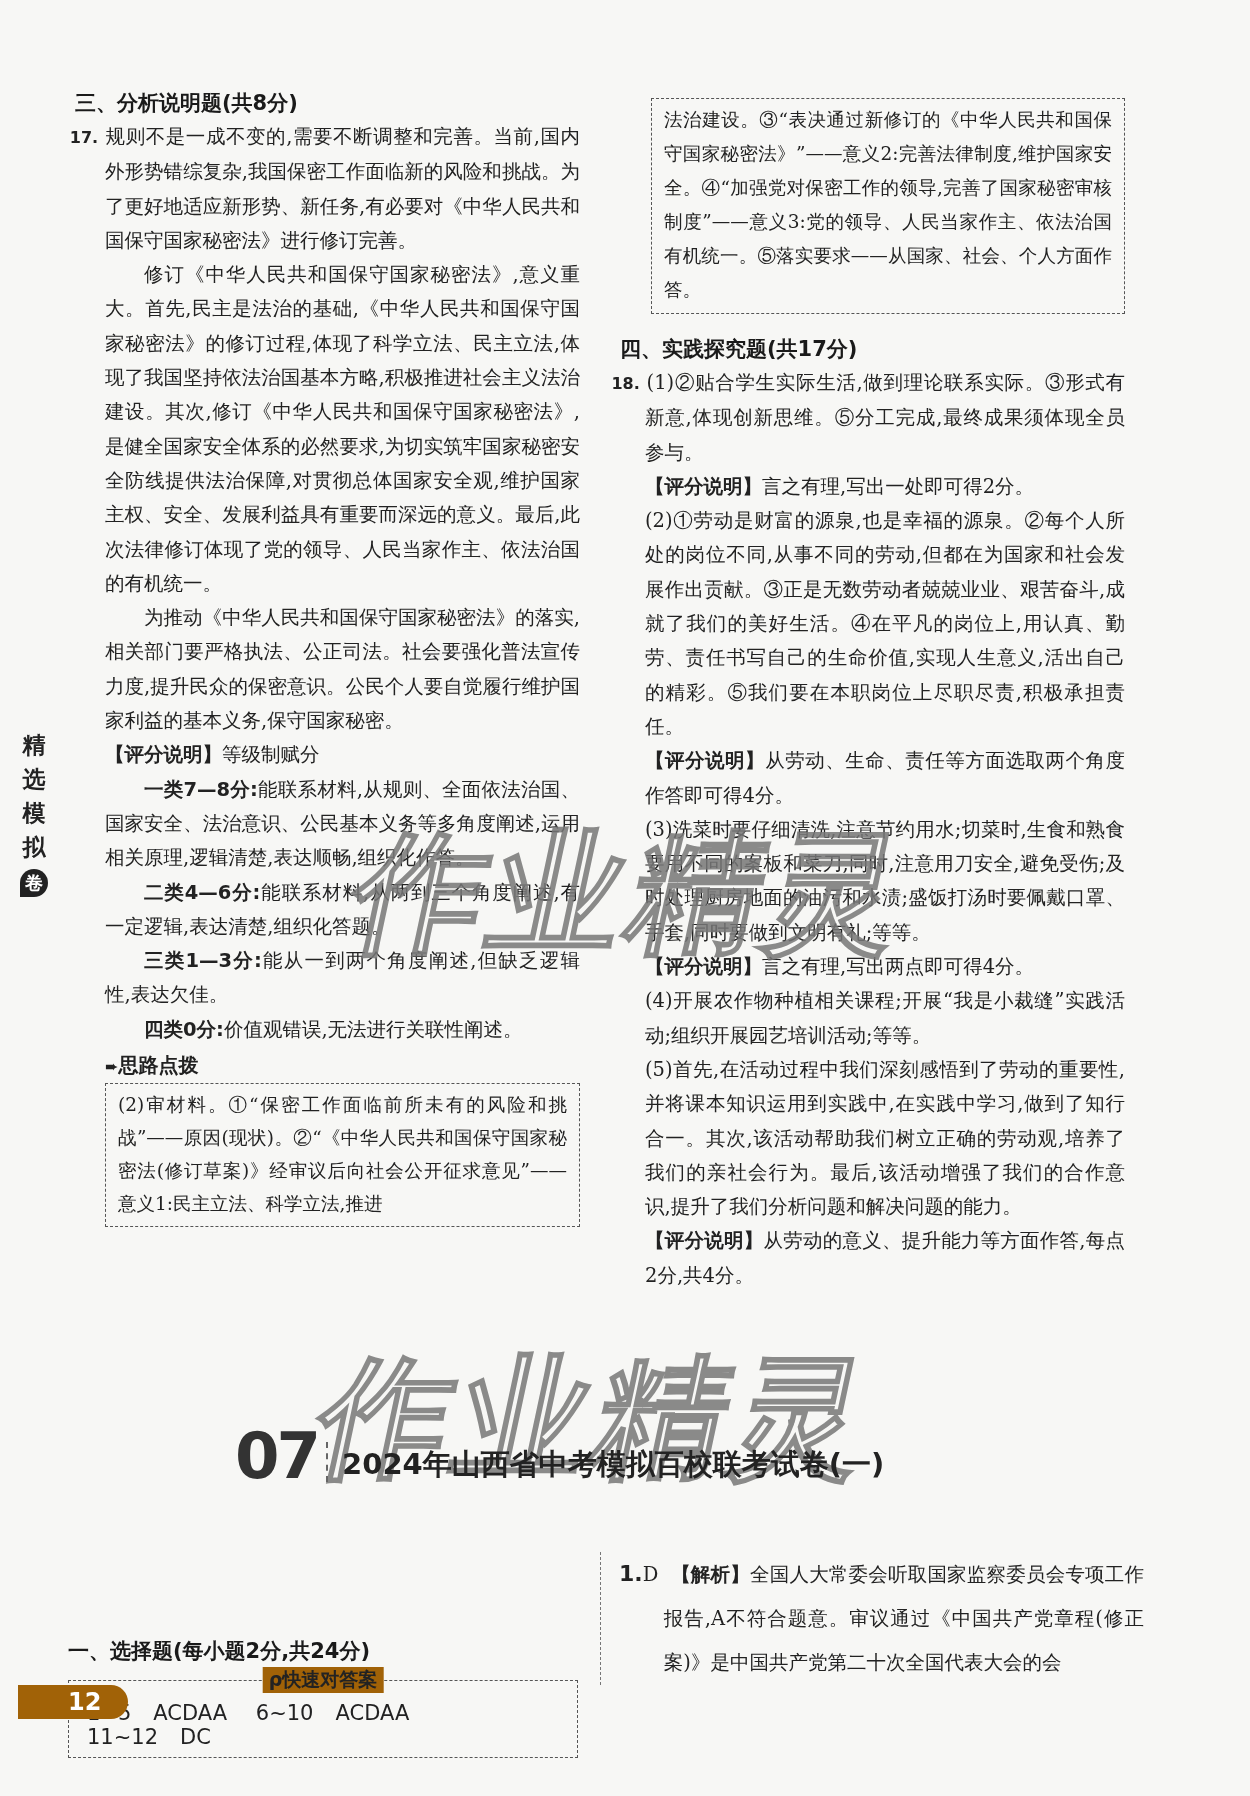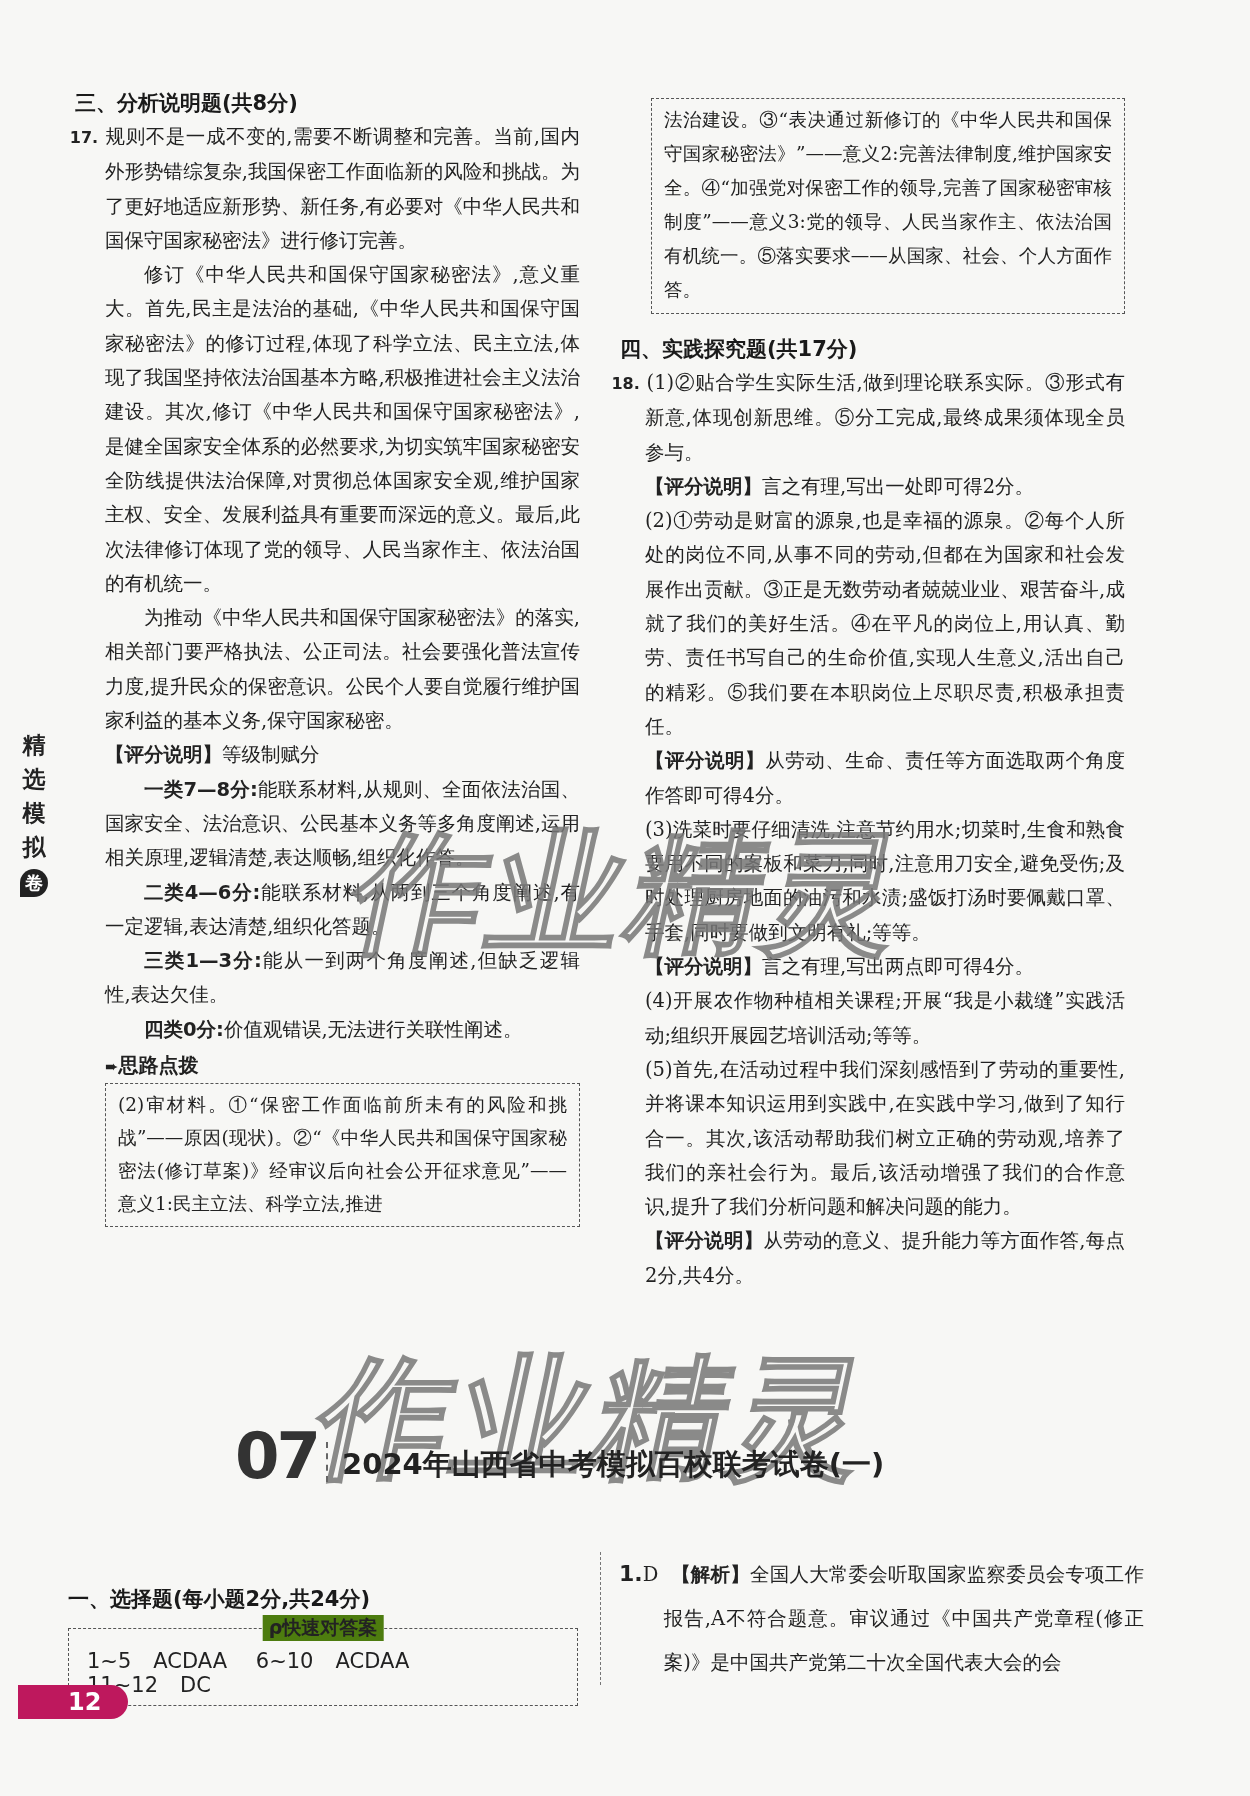--- a/index.html
+++ b/index.html
@@ -55,33 +55,33 @@
     font-family: "DejaVu Sans", "Liberation Sans", sans-serif; font-weight: bold;
     font-size: 29px; line-height: 40px; color: #222; margin-bottom: 4px;
   }
   .watermark {
     position: absolute; font-family: "DejaVu Sans", "Liberation Sans", sans-serif;
     font-weight: bold; color: transparent; -webkit-text-stroke: 1.5px #777;
     transform: skewX(-12deg); pointer-events: none; letter-spacing: 6px;
   }
   .wm1 { left: 355px; top: 805px; font-size: 132px; opacity: 0.85; }
   .wm2 { left: 320px; top: 1330px; font-size: 132px; opacity: 0.85; }
-  .bottom-left { position: absolute; left: 68px; top: 1584px; width: 510px; }
+  .bottom-left { position: absolute; left: 68px; top: 1636px; width: 510px; }
   .answer-box {
     margin-top: 14px; border: 1.5px dashed #555; position: relative; padding: 20px 18px 8px 18px;
     font-family: "DejaVu Sans", "Liberation Sans", sans-serif; font-size: 21px; color: #222;
   }
   .answer-box .legend {
     position: absolute; top: -14px; left: 50%; transform: translateX(-50%);
-    background: #4d7c0f; padding: 0 6px; font-size: 19px; font-weight: bold; text-align: center;
+    background: #a16207; padding: 0 6px; font-size: 19px; font-weight: bold; text-align: center;
   }
   .answer-box .row span { margin-right: 22px; }
   .page-badge {
     position: absolute; left: 18px; top: 1685px; width: 110px; height: 34px;
-    background: #be185d; color: #fff; border-radius: 0 18px 18px 0;
+    background: #a16207; color: #fff; border-radius: 0 18px 18px 0;
     font-family: "DejaVu Sans", "Liberation Sans", sans-serif; font-weight: bold;
     font-size: 24px; line-height: 34px; text-indent: 50px;
   }
   .bottom-right {
     position: absolute; left: 600px; top: 1552px; width: 525px;
     border-left: 1.5px dashed #777; padding-left: 18px;
   }
   .bottom-right .para { line-height: 44px; font-size: 19.5px; }
   .bottom-right .qn { font-family: "DejaVu Sans", "Liberation Sans", sans-serif; font-weight: bold; font-size: 22px; }
   .hang-body { padding-left: 2.3em; text-indent: -2.3em; }

